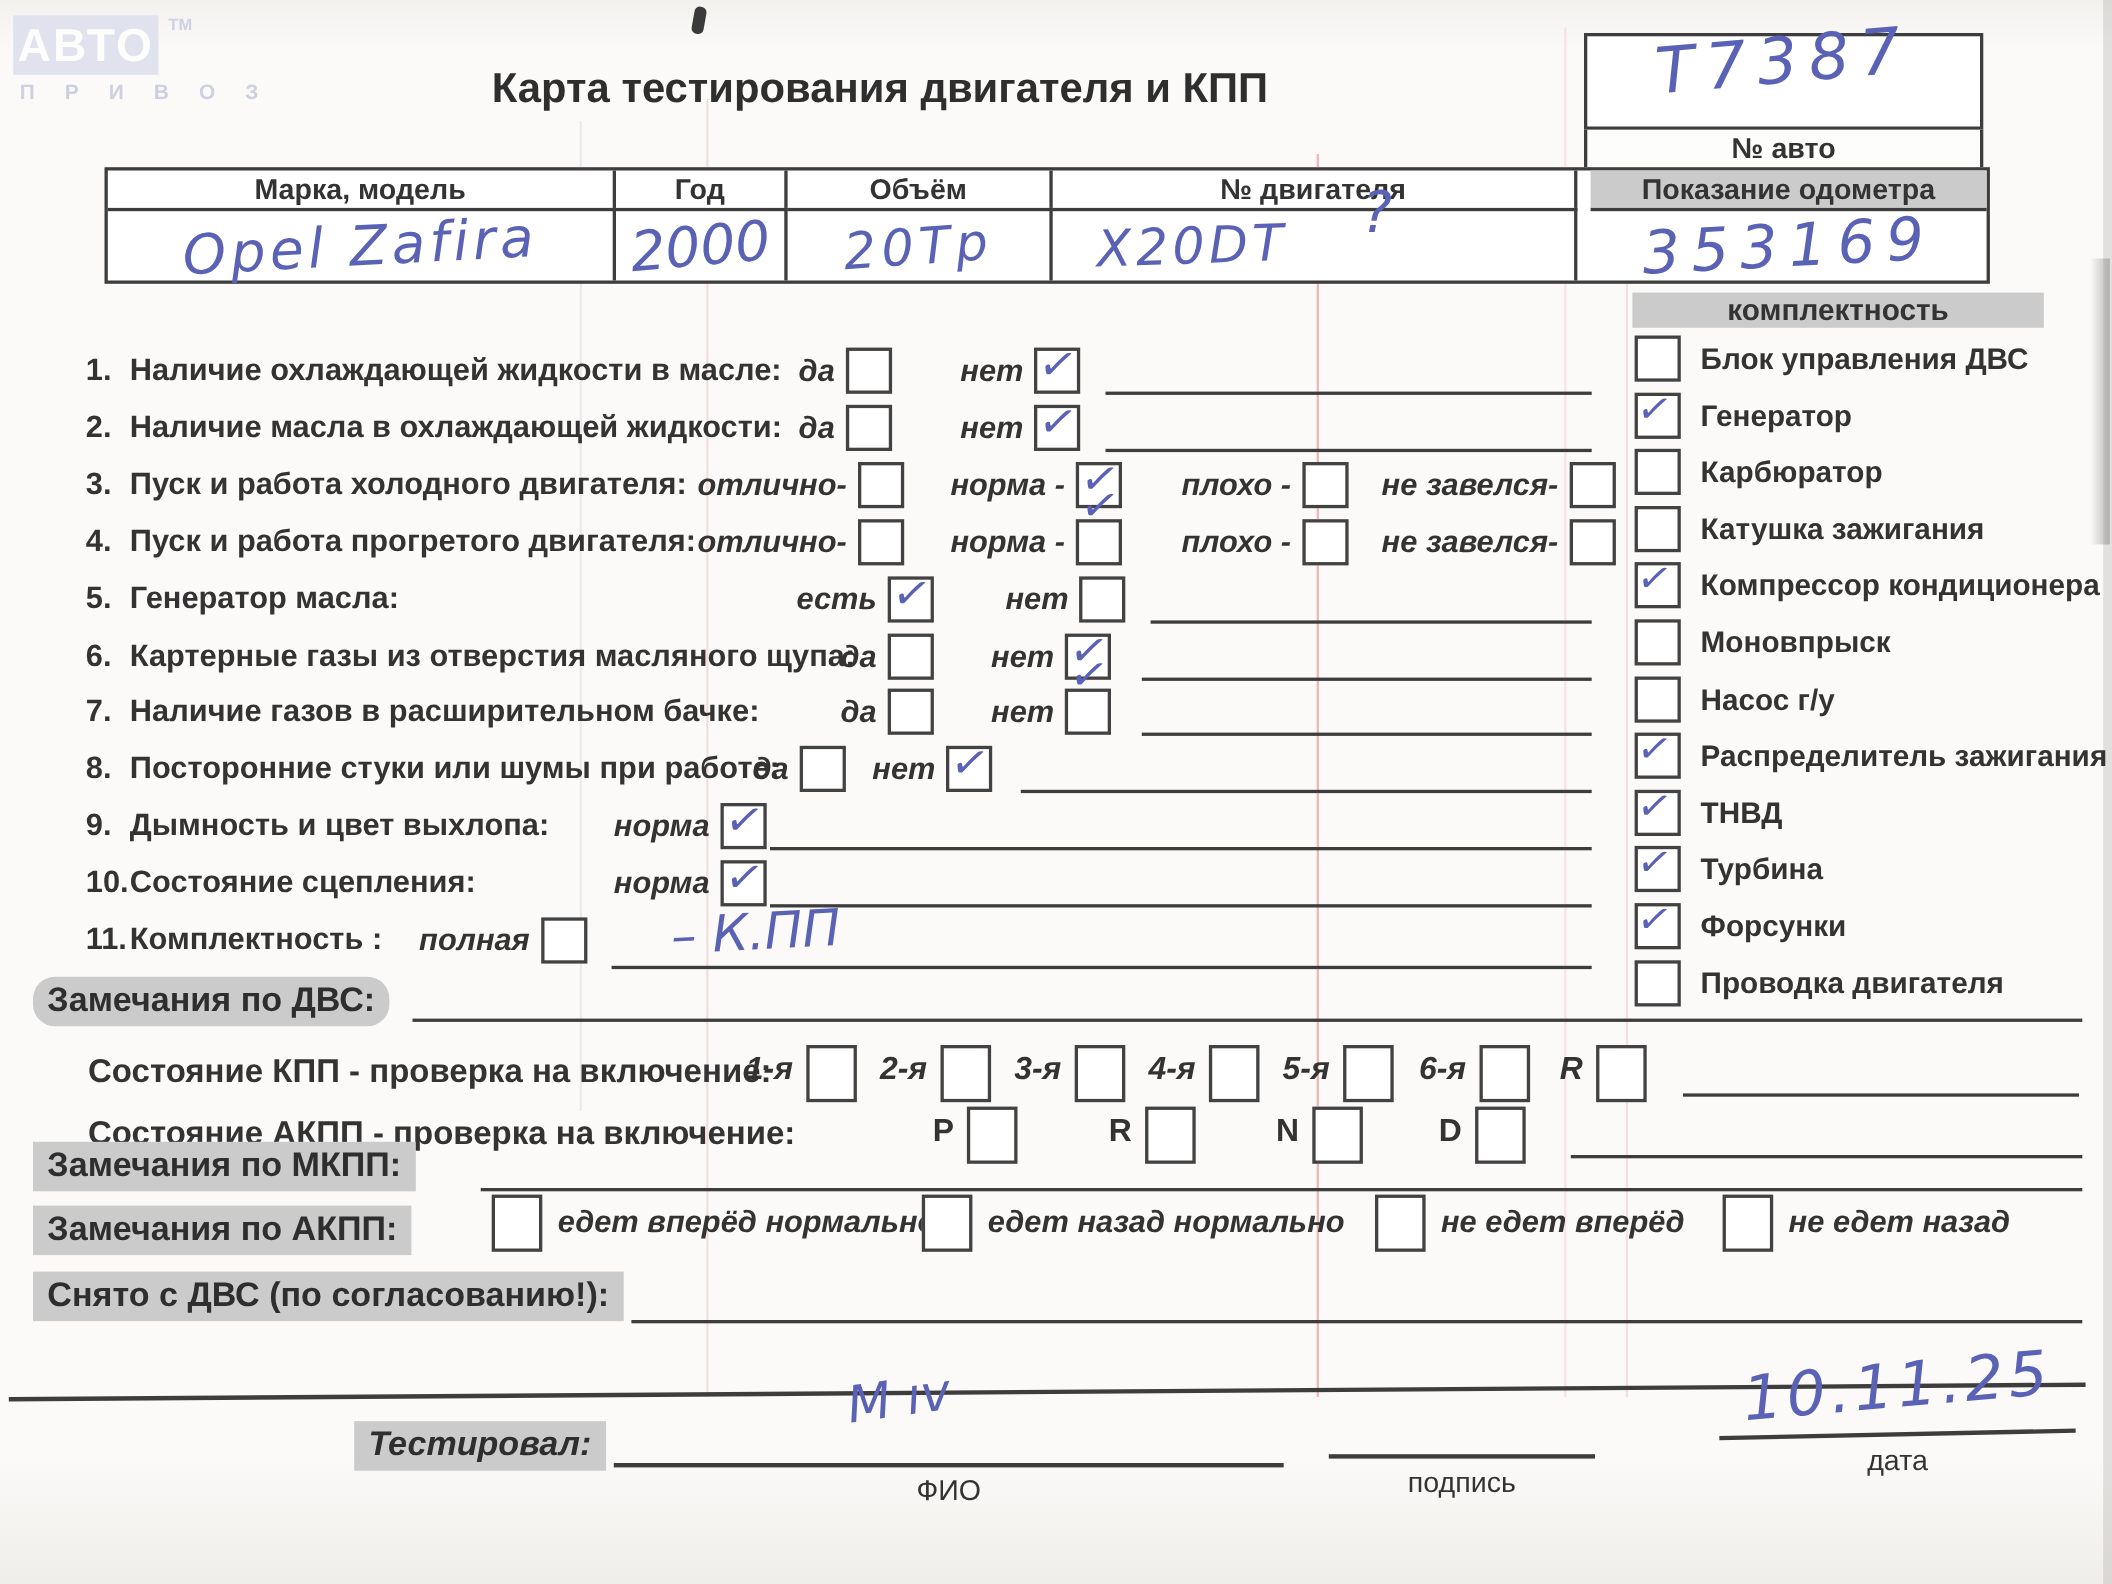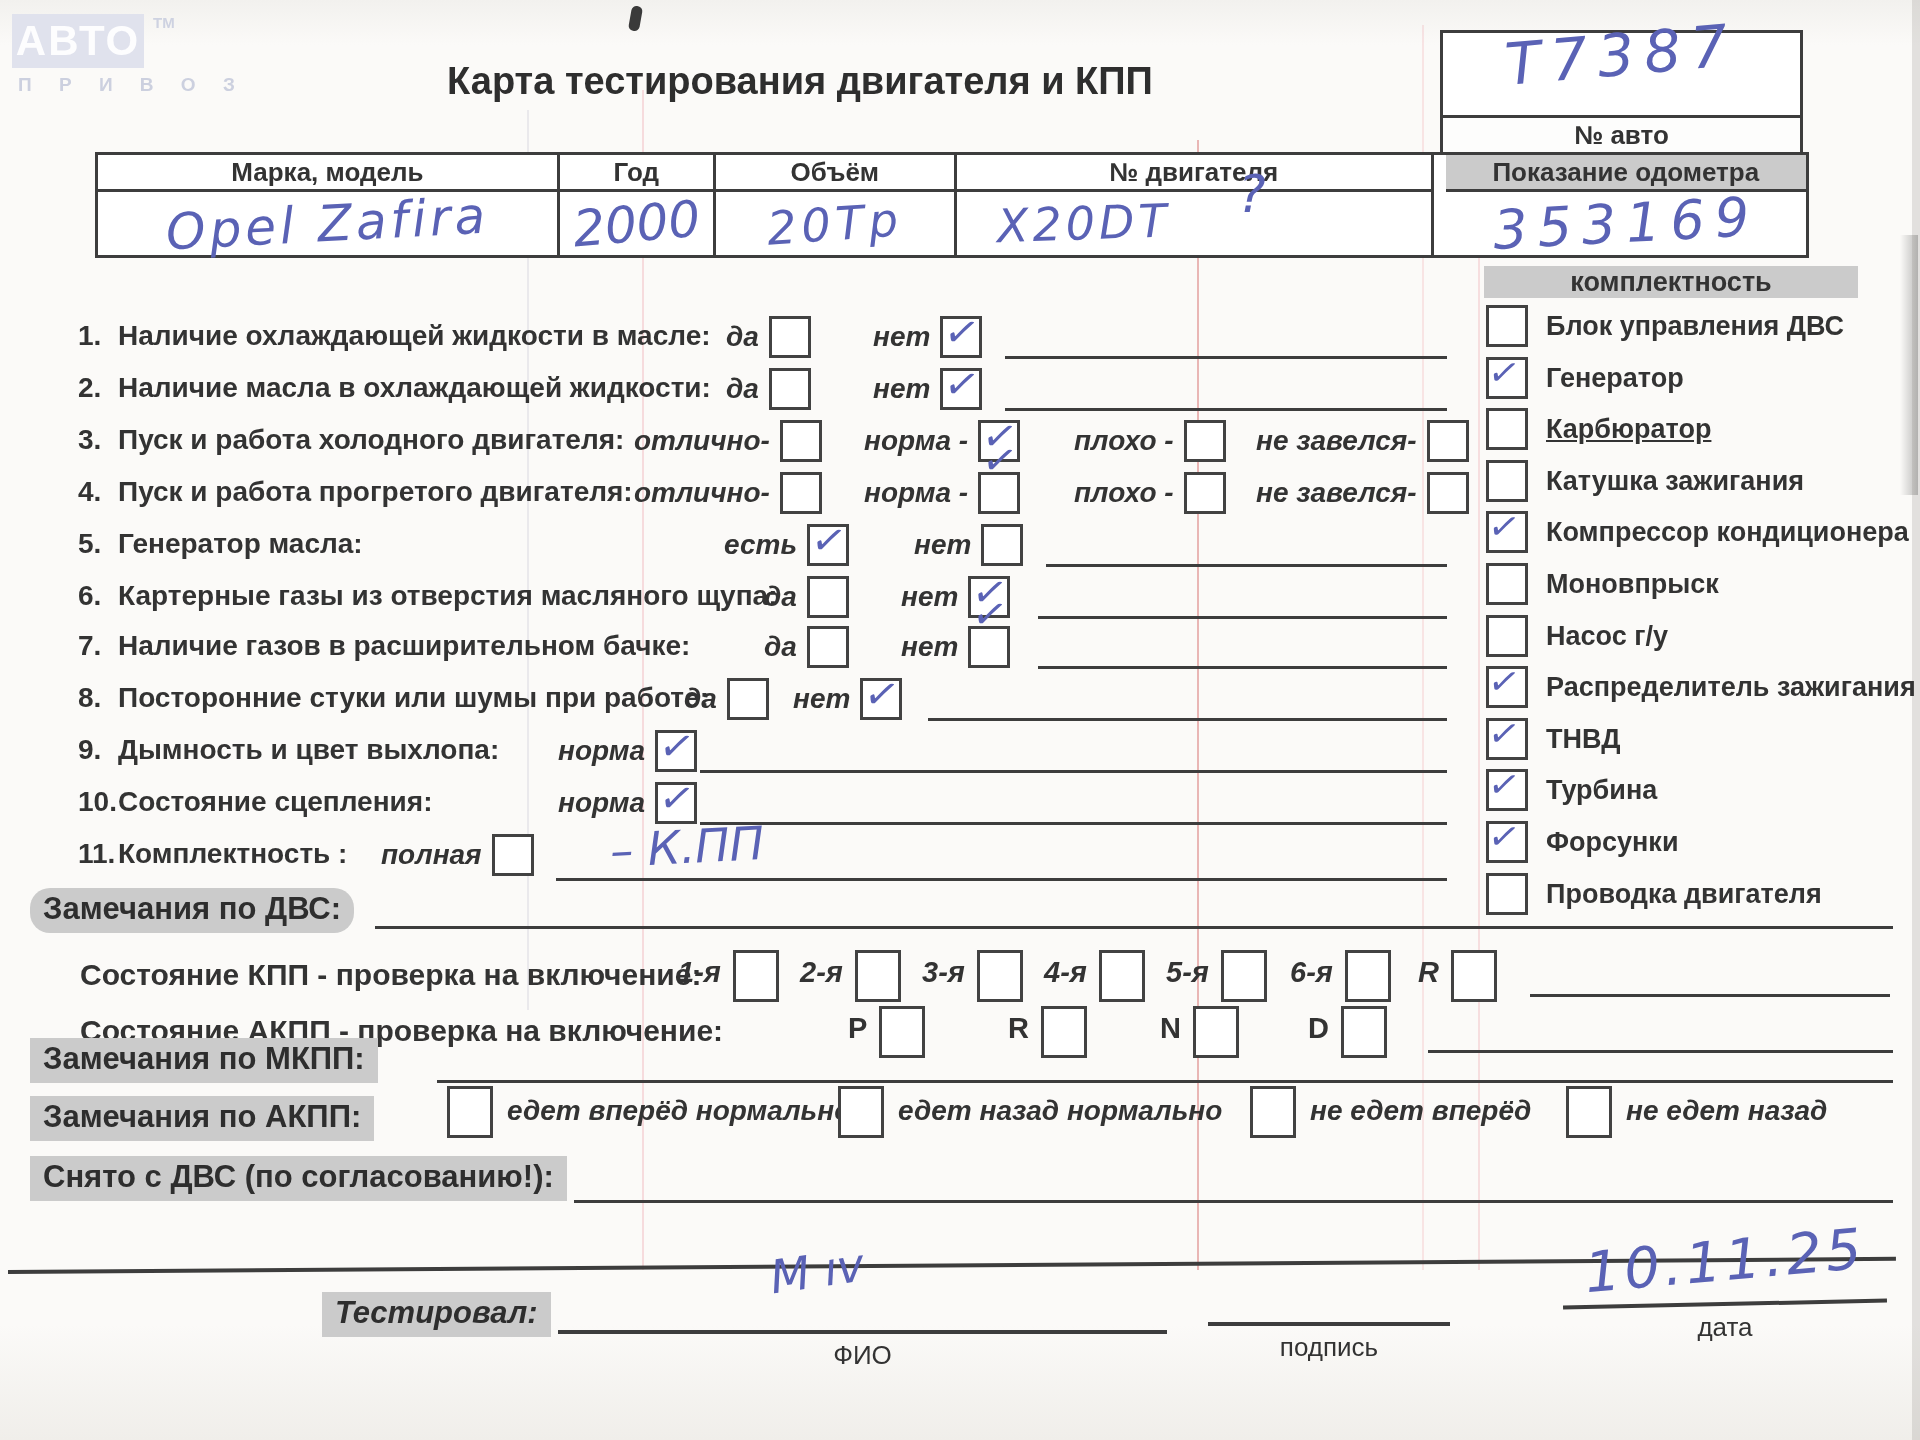--- a/index.html
+++ b/index.html
@@ -161,21 +161,21 @@
       <div class="equip-item" style="top: 306px;">
         <span class="cbox"></span>
         <span class="elbl">Блок управления ДВС</span>
       </div>
       <div class="equip-item" style="top: 358px;">
         <span class="cbox">
           <span class="chk">✓</span>
         </span>
         <span class="elbl">Генератор</span>
       </div>
-      <div class="equip-item" style="top: 409px; text-decoration: underline;">
+      <div class="equip-item" style="top: 409px;">
         <span class="cbox"></span>
         <span class="elbl">Карбюратор</span>
       </div>
       <div class="equip-item" style="top: 461px;">
         <span class="cbox"></span>
         <span class="elbl">Катушка зажигания</span>
       </div>
       <div class="equip-item" style="top: 512px;">
         <span class="cbox">
           <span class="chk">✓</span>

